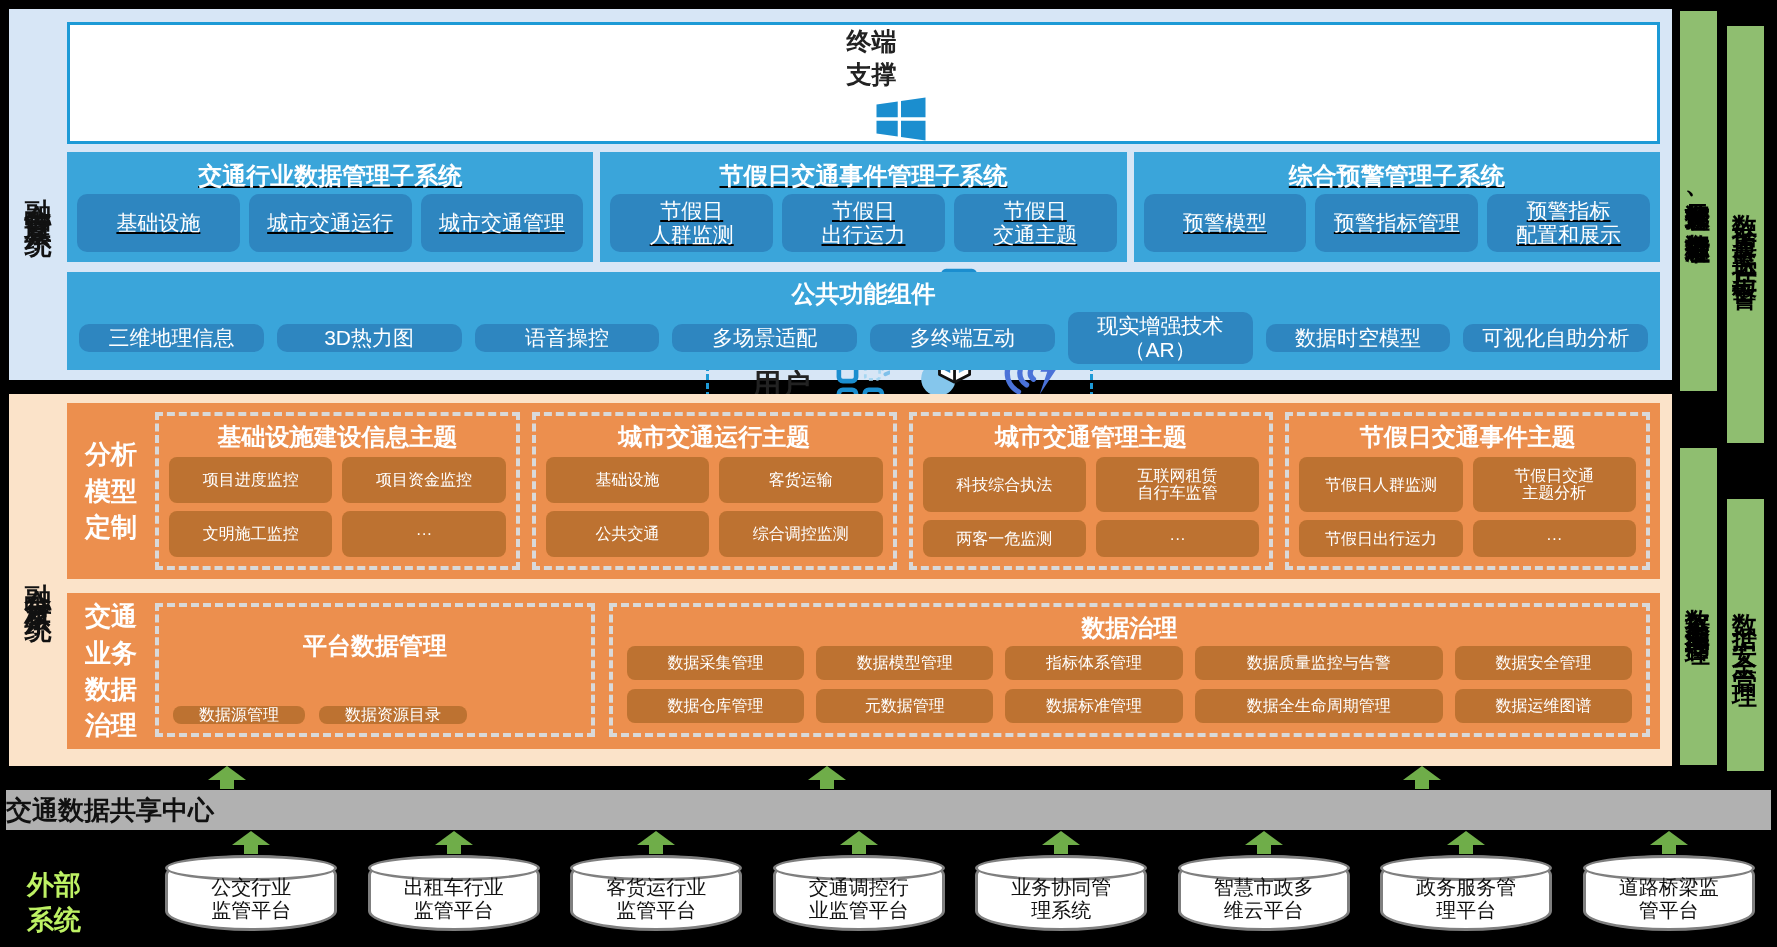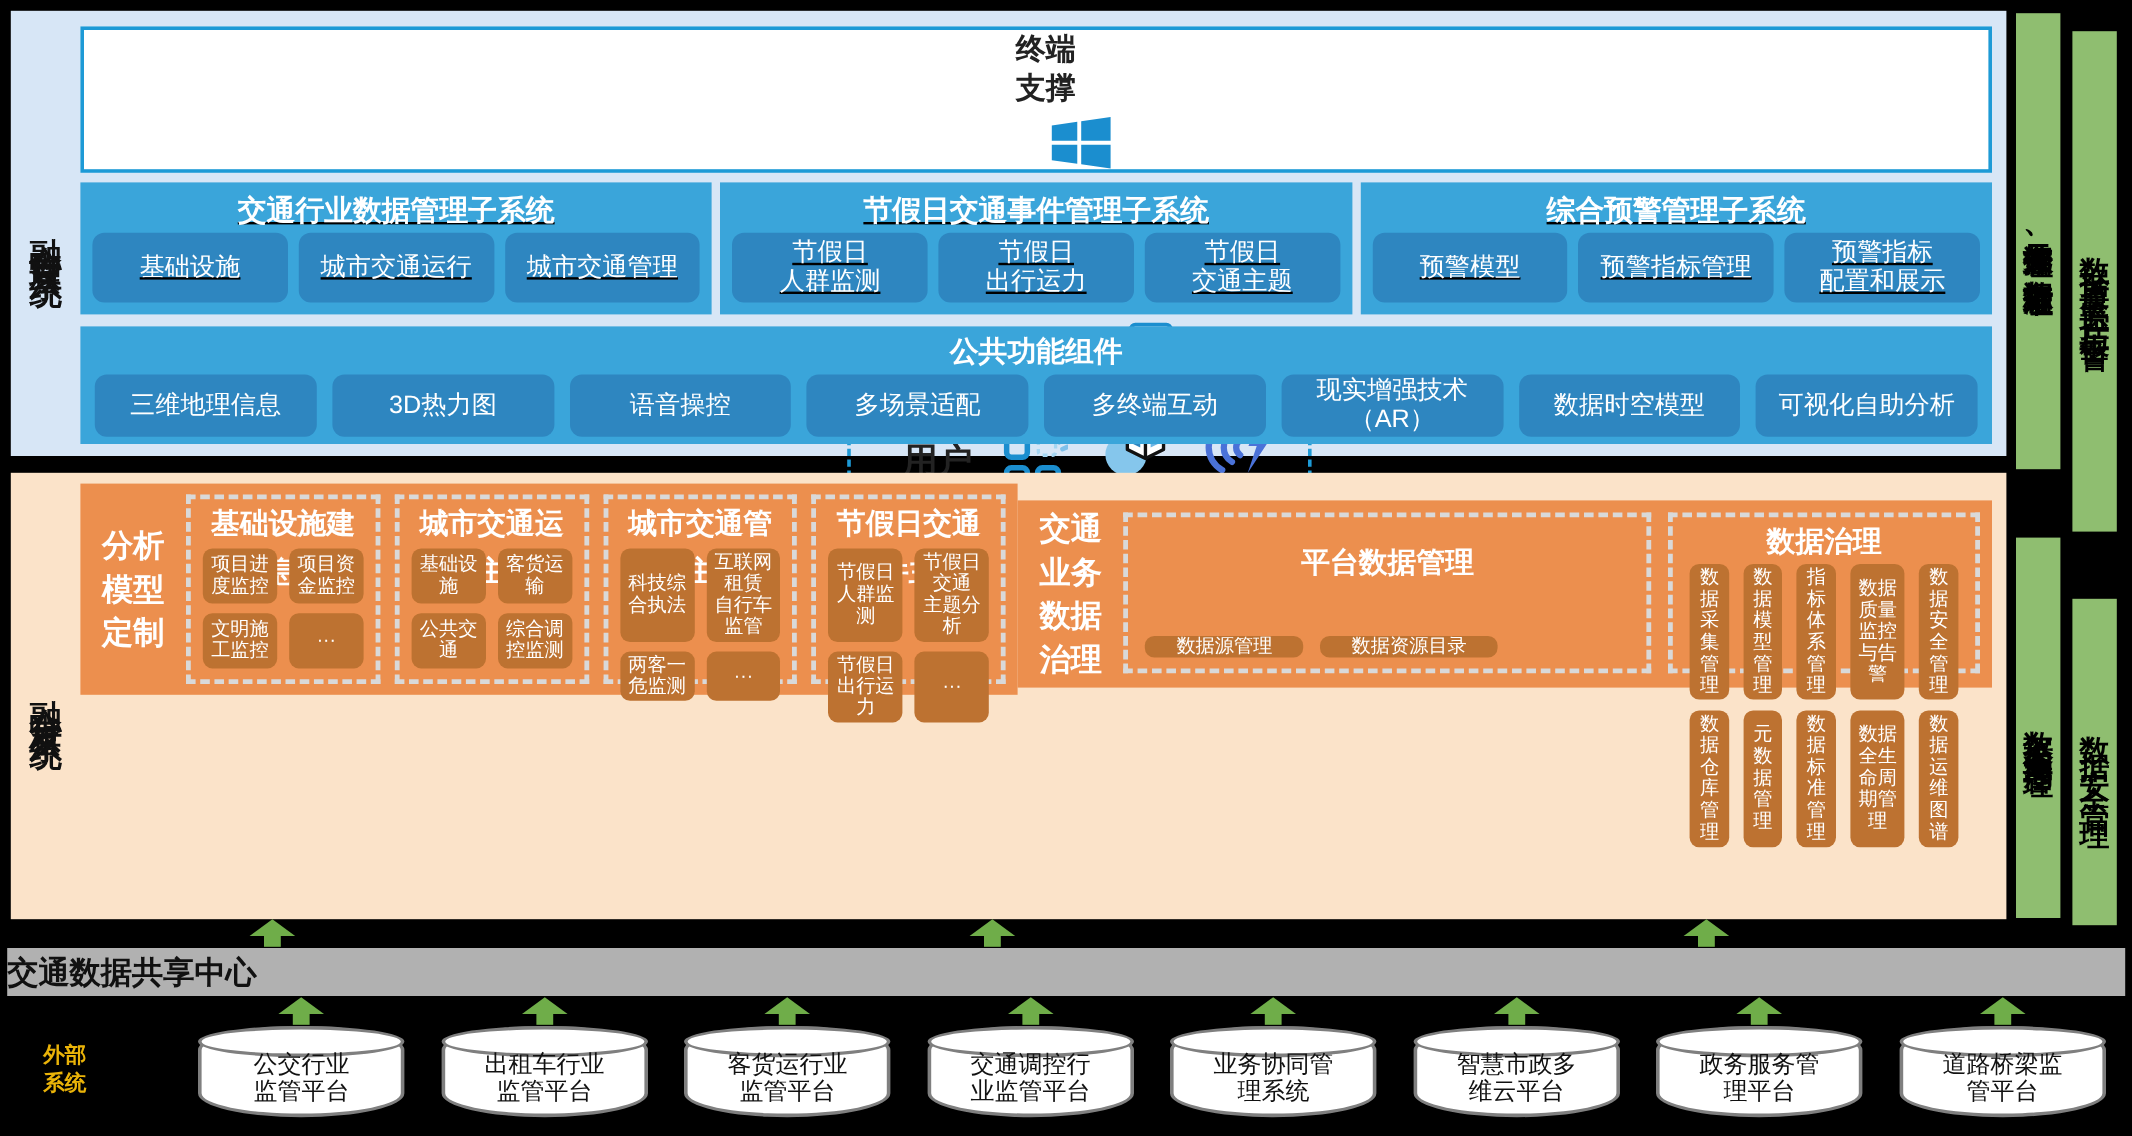--- a/index.html
+++ b/index.html
@@ -8,21 +8,21 @@
 
   
   .sec-blue{position:absolute;left:9px;top:9px;width:1663px;height:371px;background:#d7e6f6;display:flex;}
   .sec-orange{position:absolute;left:9px;top:394px;width:1663px;height:372px;background:#fbe3c9;display:flex;}
 
   .rail{width:58px;display:flex;align-items:center;justify-content:center;
         writing-mode:vertical-rl;text-orientation:upright;
         font-weight:bold;font-size:27px;color:#111;letter-spacing:6px;}
 
   .blue-main{flex:1;display:flex;flex-direction:column;padding:13px 12px 10px 0;box-sizing:border-box;}
-  .orange-main{flex:1;display:flex;padding:9px 12px 0 0;box-sizing:border-box;}
+  .orange-main{flex:1;display:flex;flex-direction:column;padding:9px 12px 0 0;box-sizing:border-box;}
 
   
   .terminal-box{height:122px;background:#fff;border:3px solid #1d9ad6;box-sizing:border-box;
                 display:flex;align-items:center;padding:0 12px 0 28px;flex-direction:column;}
   .t-label{font-weight:bold;font-size:25px;color:#222;white-space:pre-line;line-height:1.3;}
   .t-item{display:flex;flex-direction:column;align-items:center;}
   .t-item .cap{font-size:23px;color:#222;margin-top:1px;}
   .ti-pc{margin-left:58px;} .ti-big{margin-left:175px;} .ti-multi{margin-left:190px;}
   .ux-box{margin-left:55px;flex:1;height:96px;border:3px dashed #1d9ad6;box-sizing:border-box;
           display:flex;align-items:center;padding:0 16px;}
@@ -33,21 +33,21 @@
   .subsys-row{height:110px;margin-top:8px;display:flex;gap:7px;}
   .subsys{background:#3aa5da;flex:1;display:flex;flex-direction:column;padding:5px 10px 10px;box-sizing:border-box;text-decoration:underline;}
   .p-title{color:#fff;font-weight:bold;font-size:24px;text-align:center;height:37px;line-height:37px;}
   .btn-row{flex:1;display:flex;gap:9px;}
   .sbtn{flex:1;background:#2e86c0;border-radius:10px;color:#fff;font-size:21px;
         display:flex;align-items:center;justify-content:center;text-align:center;
         white-space:pre-line;line-height:1.15;padding:2px 6px;box-sizing:border-box;}
 
   .common{margin-top:10px;height:98px;background:#3aa5da;padding:3px 12px 11px;box-sizing:border-box;
           display:flex;flex-direction:column;}
-  .common .btn-row{gap:13px;}
+  .common .btn-row{gap:13px;align-items:center;}
 
   
   .opanel{background:#ec8f4e;display:flex;}
   .opanel-a{height:176px;}
   .opanel-b{height:156px;margin-top:14px;}
   .plabel{width:88px;display:flex;align-items:center;justify-content:center;color:#fff;
           font-weight:bold;font-size:26px;white-space:pre-line;text-align:center;line-height:1.4;}
   .topics{flex:1;display:flex;gap:12px;padding:9px 10px 9px 0;box-sizing:border-box;}
   .dash-box{border:4px dashed #d9d9d9;display:flex;flex-direction:column;box-sizing:border-box;}
   .topic{flex:1;padding:1px 10px 9px;}
@@ -81,22 +81,22 @@
 
   
   .cyl-row{position:absolute;left:150px;top:855px;width:1620px;height:78px;display:flex;}
   .slot{flex:1;display:flex;justify-content:center;}
   .cylinder{width:172px;height:76px;background:#fff;border:3px solid #7f7f7f;border-radius:86px/20px;
             box-sizing:border-box;position:relative;display:flex;align-items:center;justify-content:center;}
   .cylinder::before{content:"";position:absolute;top:-3px;left:-3px;right:-3px;height:26px;
             border:3px solid #7f7f7f;border-radius:50%;box-sizing:border-box;background:#fff;}
   .cyl-label{position:relative;z-index:1;margin-top:12px;font-size:20px;color:#111;
              text-align:center;white-space:pre-line;line-height:1.15;}
-  .ext-label{position:absolute;left:14px;top:868px;width:80px;color:#eab308;font-weight:bold;
-             font-size:18px;text-align:center;white-space:pre-line;line-height:1.3;}
+  .ext-label{position:absolute;left:14px;top:868px;width:80px;color:#bef264;font-weight:bold;
+             font-size:27px;text-align:center;white-space:pre-line;line-height:1.3;}
 
   
   .vbar{position:absolute;width:37px;background:#8fbe70;display:flex;align-items:center;justify-content:center;
         writing-mode:vertical-rl;text-orientation:upright;font-weight:bold;font-size:25px;color:#000;}
   .vb1{left:1680px;top:11px;height:380px;letter-spacing:1px;}
   .vb2{left:1727px;top:26px;height:417px;letter-spacing:9px;}
   .vb3{left:1680px;top:448px;height:317px;letter-spacing:4px;}
   .vb4{left:1727px;top:499px;height:272px;letter-spacing:14px;}
 
   .icon{display:flex;align-items:center;justify-content:center;height:58px;}

